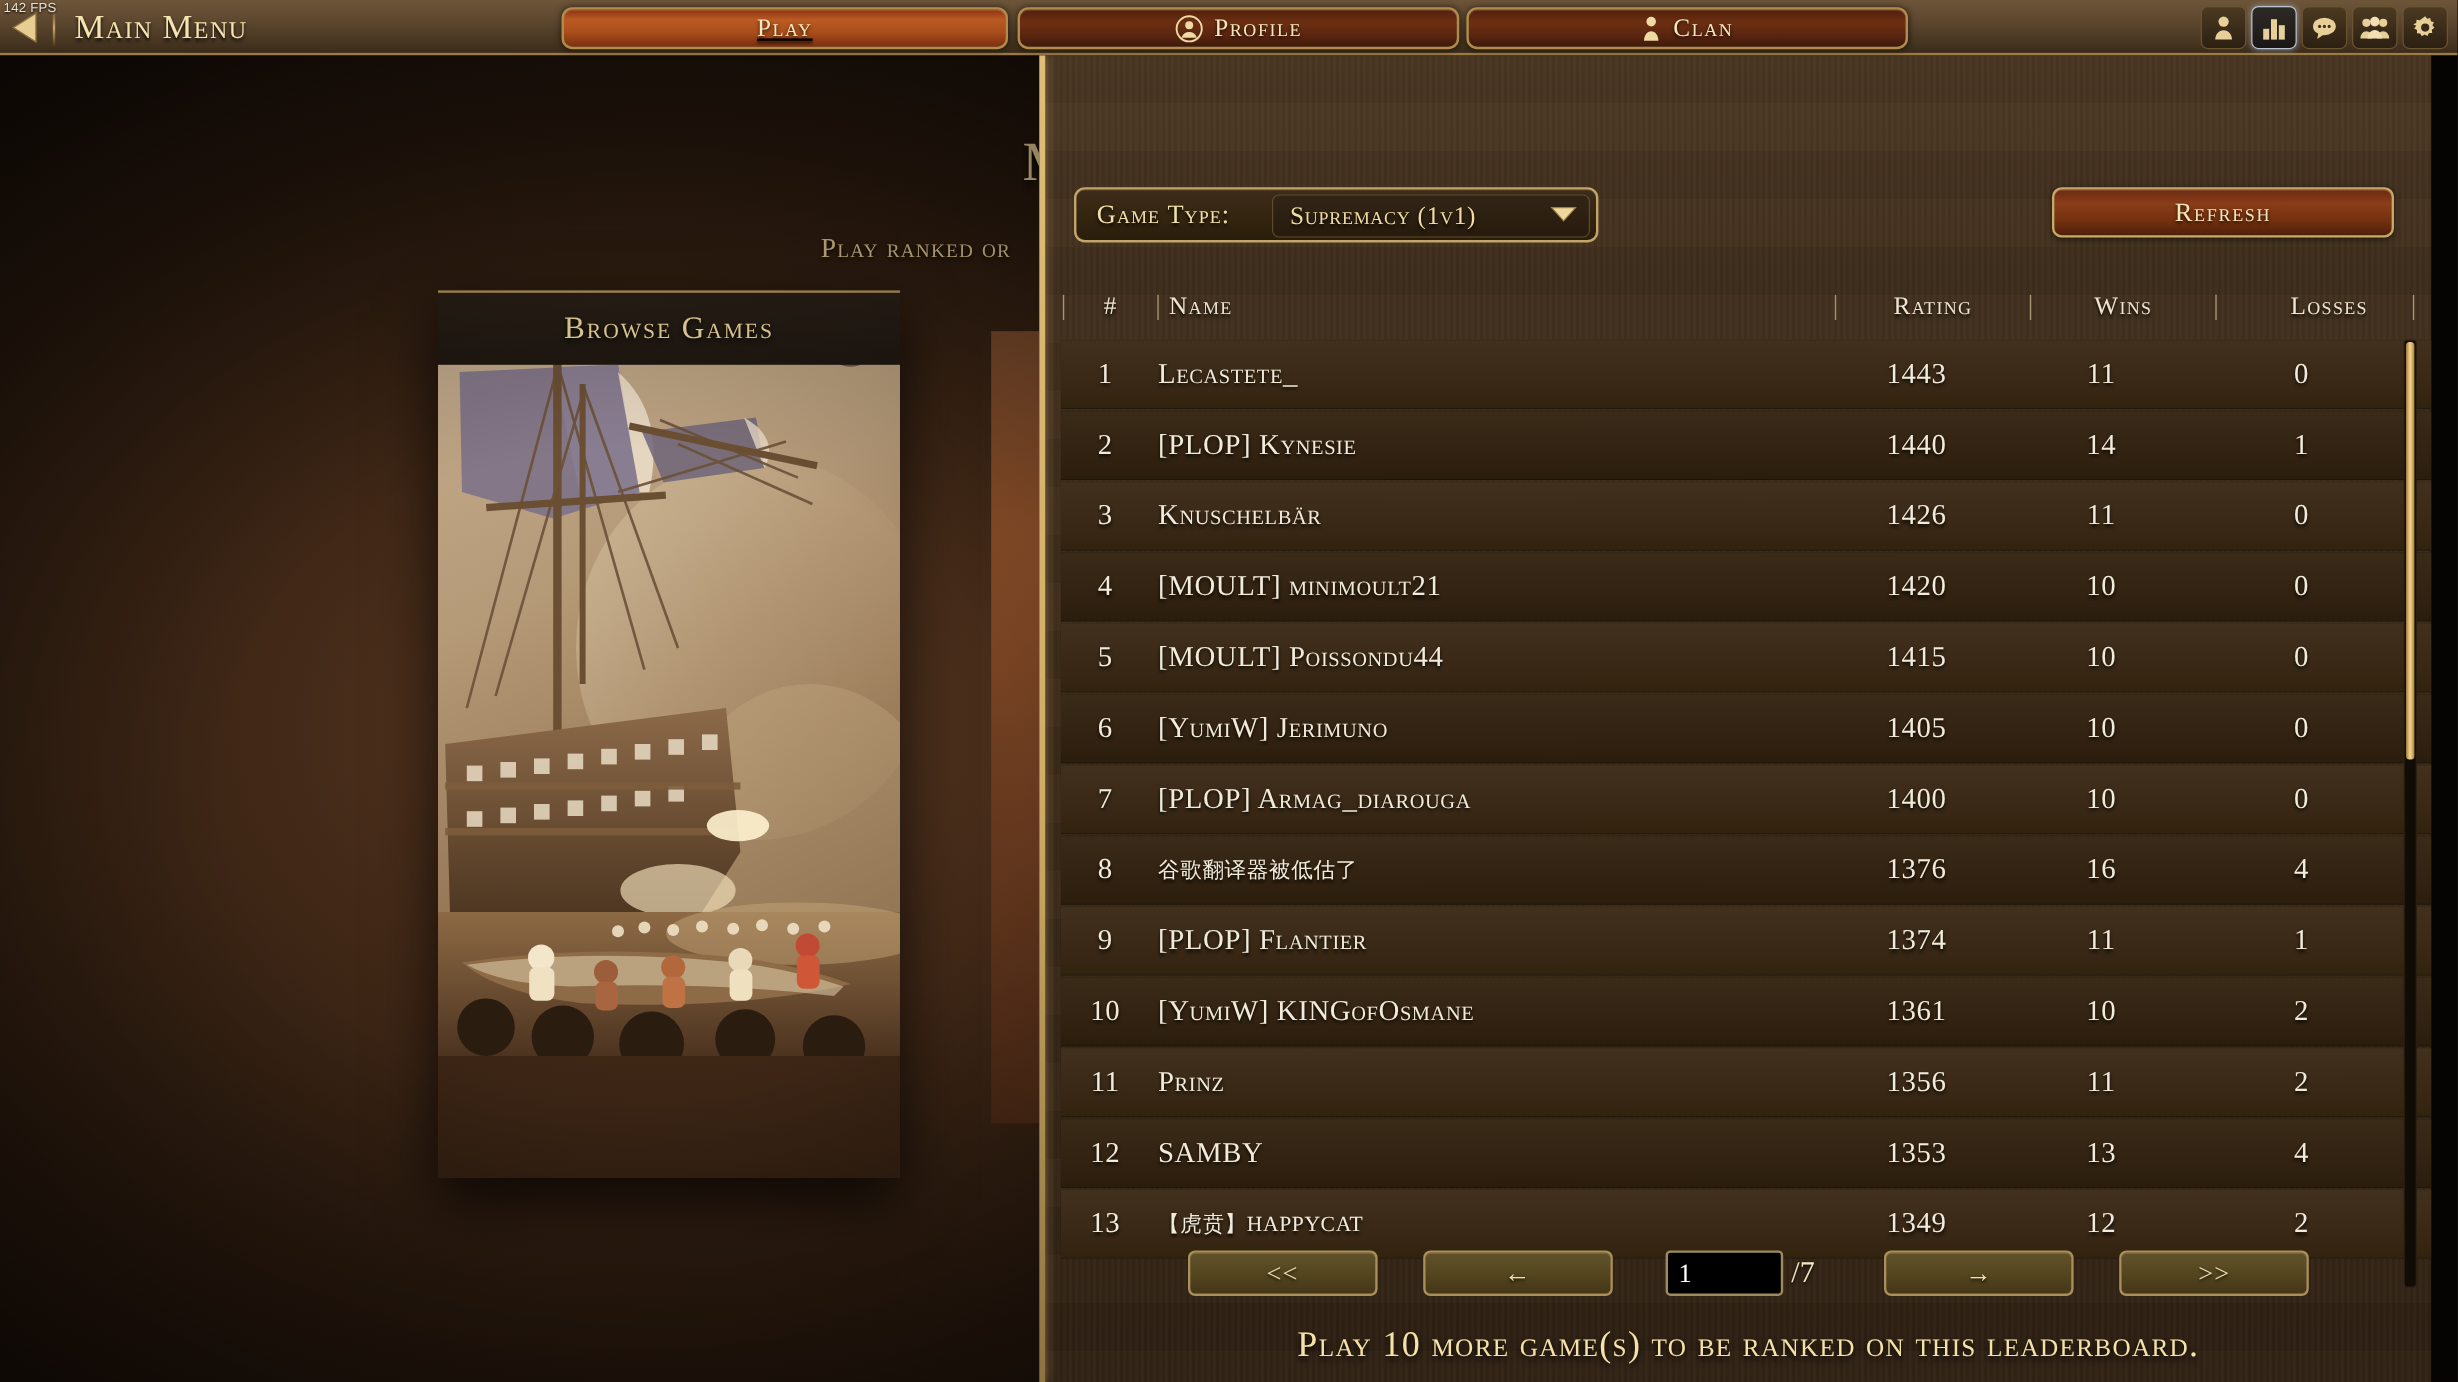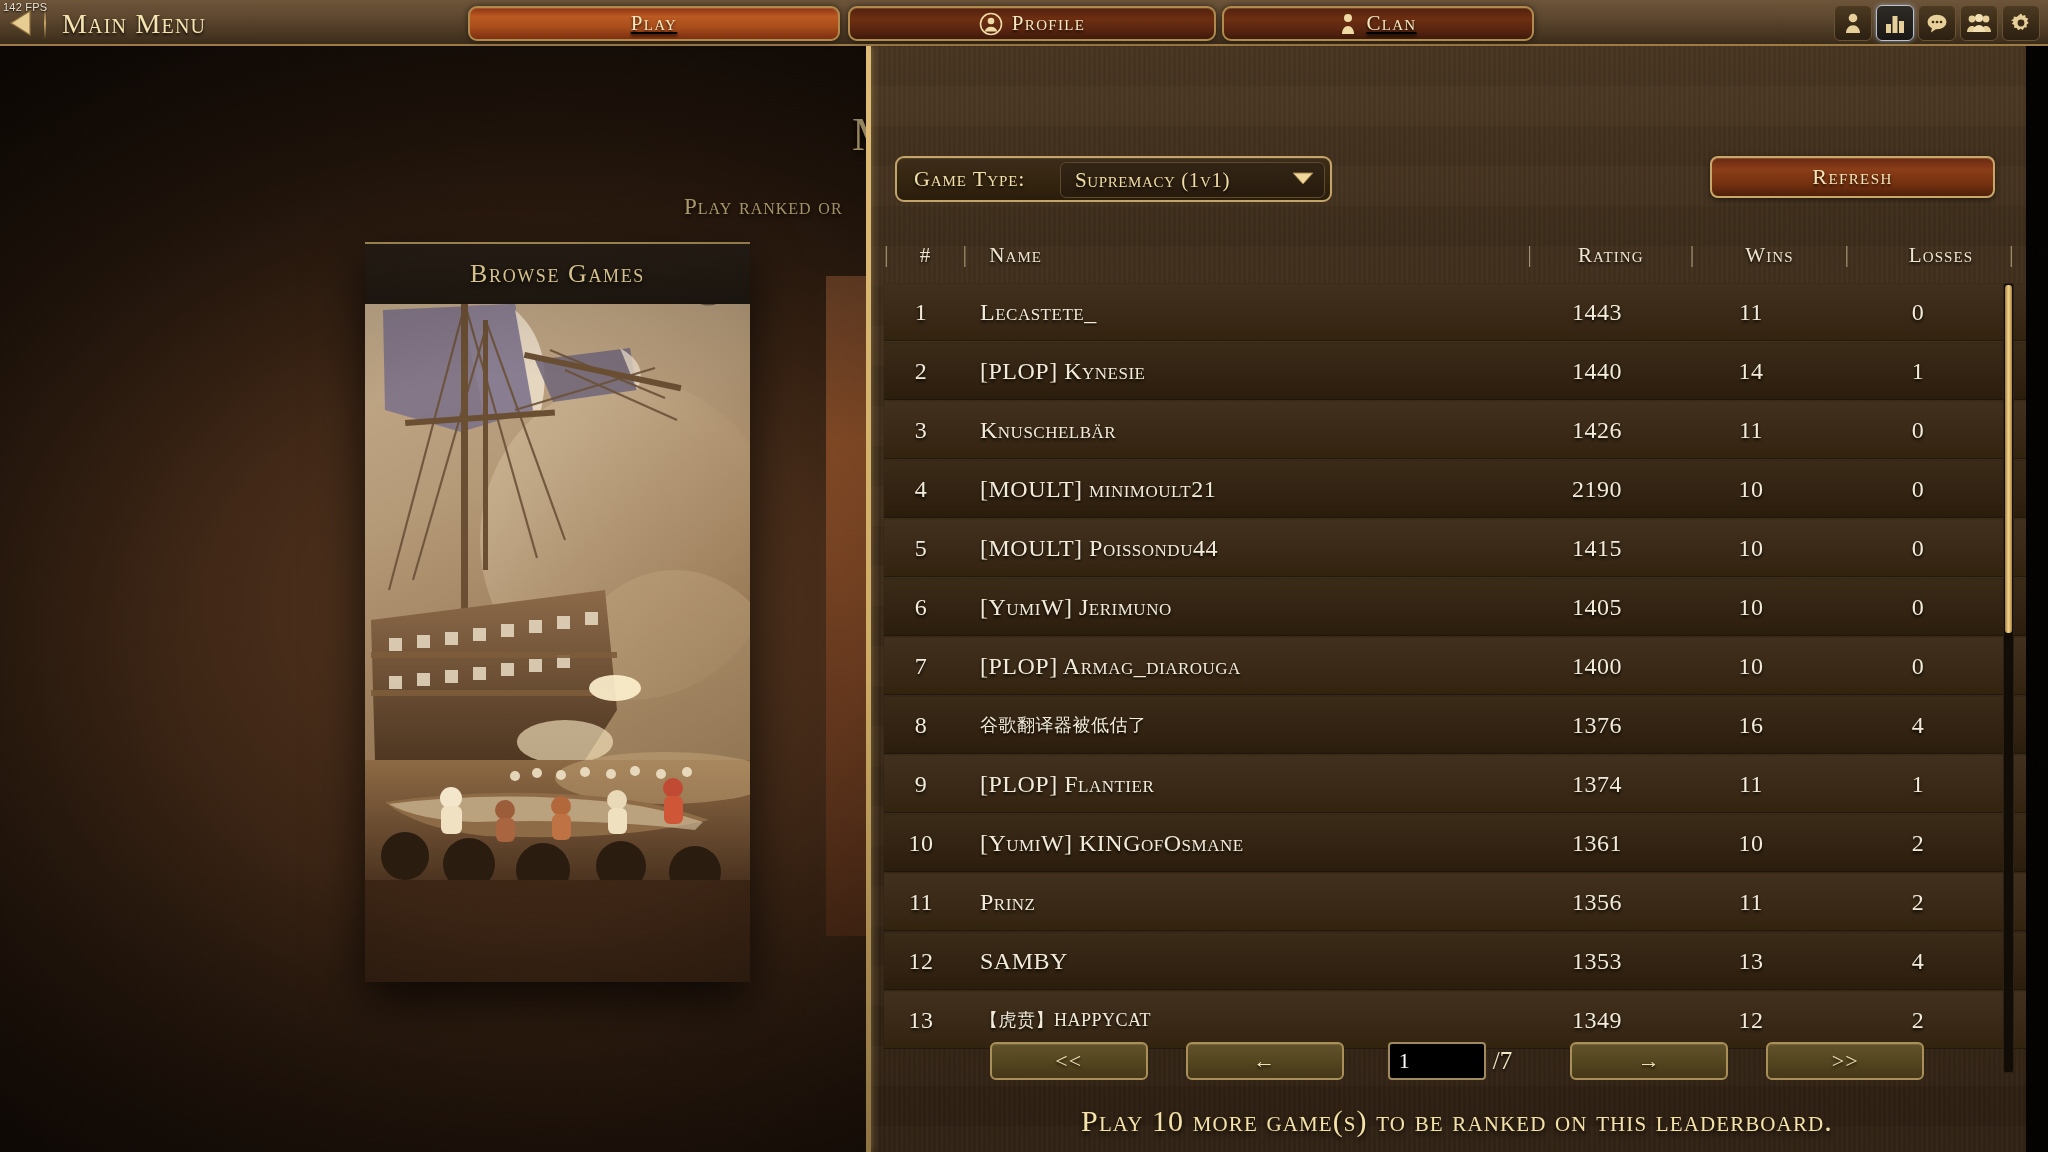--- a/index.html
+++ b/index.html
@@ -90,23 +90,22 @@
   #tab-play {
     left: 468px; width: 372px;
     background: linear-gradient(180deg, #8e3414 0%, #bb5a22 28%, #a84d1b 62%, #7d2f10 100%);
     text-decoration: underline;
   }
   #tab-profile {
     left: 848px; width: 368px;
     background: linear-gradient(180deg, #52200d 0%, #6d2f12 35%, #5a2510 70%, #3e1a0a 100%);
   }
   #tab-clan {
-    left: 1222px; width: 312px;
+    left: 1222px; width: 368px;
     background: linear-gradient(180deg, #52200d 0%, #6d2f12 35%, #5a2510 70%, #3e1a0a 100%);
-    text-decoration: underline;
   }
 
   .tab-icon { display: flex; align-items: center; }
 
   
   #icon-cluster {
     position: absolute;
     right: 8px; top: 5px;
     display: flex;
     gap: 4px;
@@ -314,21 +313,21 @@
     text-shadow: 0 2px 3px rgba(0,0,0,.85);
     white-space: nowrap;
   }
   .hdr-pipe {
     color: #b7a682;
     font-size: 23px;
     opacity: .85;
   }
 
   .col-hash   { width: 74px;  text-align: center; }
-  .col-name   { width: 560px; text-align: left; padding-left: 22px; }
+  .col-name   { width: 560px; text-align: left; padding-left: 7px; }
   .col-rating { width: 158px; text-align: center; }
   .col-wins   { width: 150px; text-align: center; }
   .col-losses { width: 160px; text-align: center; padding-left: 24px; }
 
   
   #table-body {
     position: absolute;
     left: 18px; top: 237px;
     width: 1146px; height: 790px;
     overflow: hidden;
@@ -707,21 +706,21 @@
       <div class="lb-row">
         <span class="lb-cell col-hash">3</span>
         <span class="lb-cell col-name">Knuschelbär</span>
         <span class="lb-cell col-rating">1426</span>
         <span class="lb-cell col-wins">11</span>
         <span class="lb-cell col-losses">0</span>
       </div>
       <div class="lb-row alt">
         <span class="lb-cell col-hash">4</span>
         <span class="lb-cell col-name">[MOULT] minimoult21</span>
-        <span class="lb-cell col-rating">2190</span>
+        <span class="lb-cell col-rating">1420</span>
         <span class="lb-cell col-wins">10</span>
         <span class="lb-cell col-losses">0</span>
       </div>
       <div class="lb-row">
         <span class="lb-cell col-hash">5</span>
         <span class="lb-cell col-name">[MOULT] Poissondu44</span>
         <span class="lb-cell col-rating">1415</span>
         <span class="lb-cell col-wins">10</span>
         <span class="lb-cell col-losses">0</span>
       </div>

